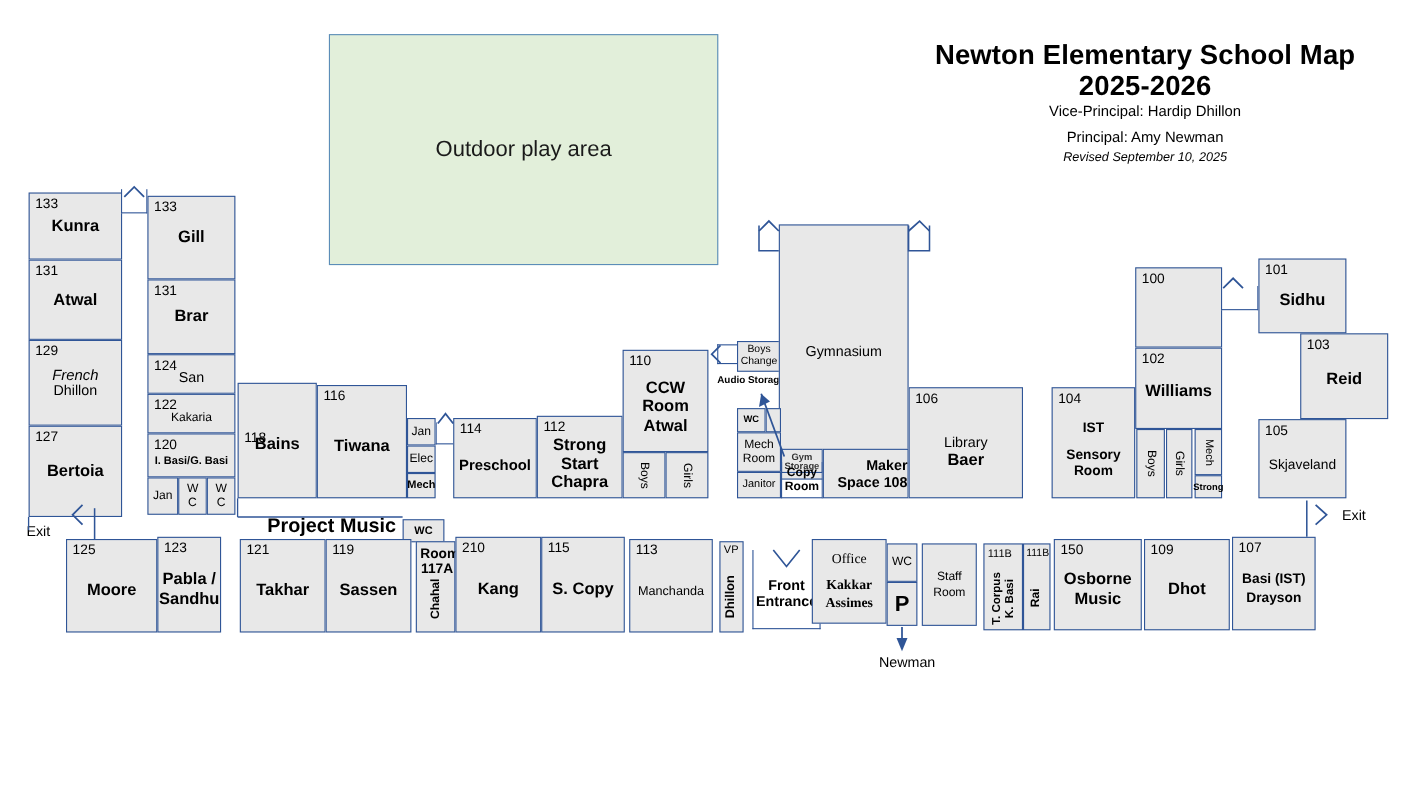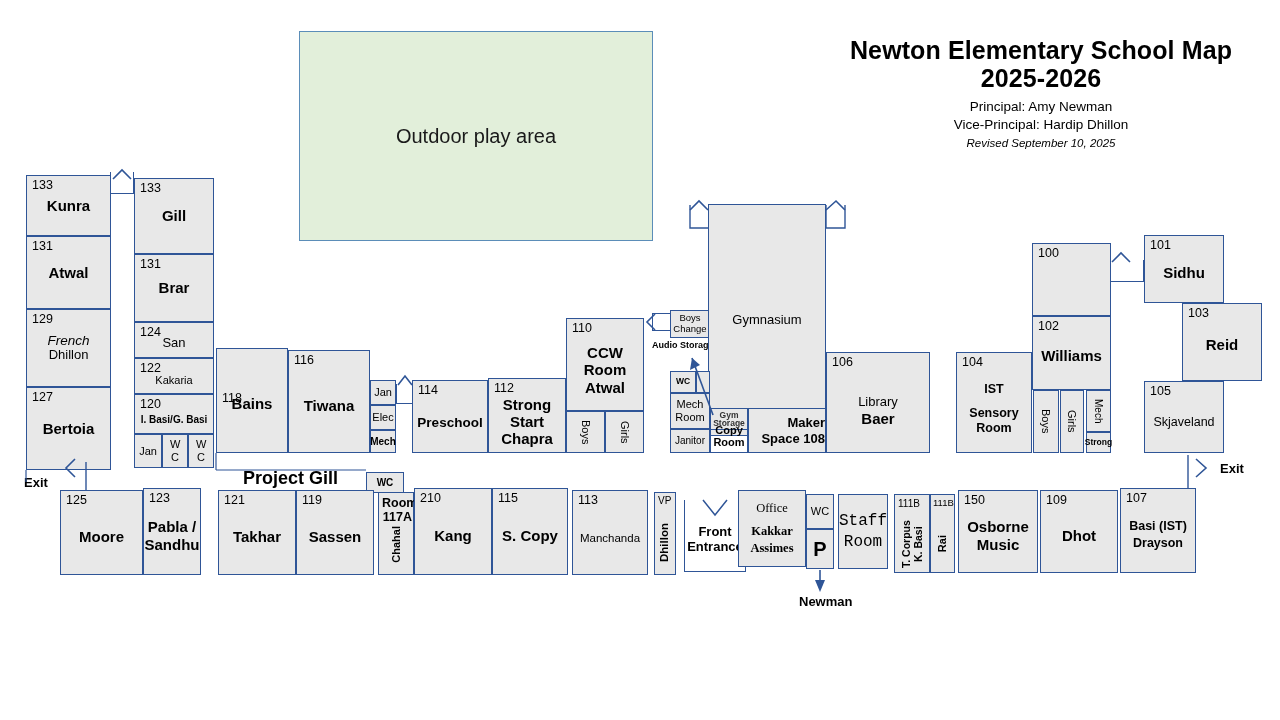--- a/index.html
+++ b/index.html
@@ -37,38 +37,38 @@
     border:1px solid #5b8db8;display:flex;align-items:center;justify-content:center;
     font-size:20px;color:#1a1a1a;
   }
 
   
   #hdr{position:absolute;text-align:center;}
   .h1{font-size:25px;font-weight:bold;line-height:1.12;letter-spacing:.1px;}
   .h2{font-size:13.5px;line-height:1.35;}
   .h3{font-size:11.5px;font-style:italic;line-height:1.3;}
 
-  .freetext{position:absolute;font-size:13px;font-weight:bold;white-space:nowrap;}
+  .freetext{position:absolute;font-size:13px;font-weight:normal;white-space:nowrap;}
   .projlabel{position:absolute;font-size:18px;font-weight:bold;white-space:nowrap;}
   .tiny-ovl{position:absolute;font-size:8.5px;font-weight:bold;white-space:nowrap;color:#333;}
   .audio-lbl{position:absolute;font-size:9px;font-weight:bold;white-space:nowrap;}
 
   .conn{position:absolute;box-sizing:border-box;border:1.5px solid #2f5597;background:#fff;}
   svg.ov{position:absolute;left:0;top:0;width:1280px;height:720px;overflow:visible;pointer-events:none;}
 </style>
 </head>
 <body>
 
 <div id="map">
 
   <div id="hdr" style="left:845px;top:36px;width:392px;">
     <div class="h1">Newton Elementary School Map</div>
     <div class="h1">2025-2026</div>
+    <div class="h2">Vice-Principal: Hardip Dhillon</div>
     <div class="h2" style="margin-top:6px;">Principal: Amy Newman</div>
-    <div class="h2">Vice-Principal: Hardip Dhillon</div>
     <div class="h3" style="margin-top:2px;">Revised September 10, 2025</div>
   </div>
 
   <div class="play" style="left:299px;top:31px;width:354px;height:210px;">
     <span>Outdoor play area</span>
   </div>
 
   <div class="room" style="left:26px;top:175px;width:85px;height:61px;">
     <span class="num">133</span>
     <span class="nm">Kunra</span>
@@ -229,21 +229,21 @@
   </div>
   <div class="room" style="left:1144px;top:303px;width:80px;height:78px;margin-left:38px;">
     <span class="num">103</span>
     <span class="nm" style="margin-top:6px;">Reid</span>
   </div>
   <div class="room" style="left:1144px;top:381px;width:80px;height:72px;">
     <span class="num">105</span>
     <span class="plain" style="margin-top:10px;font-size:12.5px;">Skjaveland</span>
   </div>
 
-  <div class="projlabel" style="left:243px;top:468px;">Project Gill</div>
+  <div class="projlabel" style="left:243px;top:468px;">Project Music</div>
   <div class="room" style="left:366px;top:472px;width:38px;height:21px;">
     <span class="nm xs" style="font-size:10px;">WC</span>
   </div>
 
   <div class="room" style="left:60px;top:490px;width:83px;height:85px;">
     <span class="num">125</span>
     <span class="nm" style="margin-top:8px;">Moore</span>
   </div>
   <div class="room" style="left:143px;top:488px;width:58px;height:87px;">
     <span class="num">123</span>
@@ -287,21 +287,21 @@
     <span class="plain" style="font-size:12.5px;">Office</span>
     <span class="nm sm" style="margin-top:8px;line-height:1.3;">Kakkar Assimes</span>
   </div>
   <div class="room" style="left:806px;top:494px;width:28px;height:35px;">
     <span class="plain sm" style="font-size:11px;">WC</span>
   </div>
   <div class="room" style="left:806px;top:529px;width:28px;height:40px;">
     <span class="nm" style="font-size:20px;">P</span>
   </div>
   <div class="room" style="left:838px;top:494px;width:50px;height:75px;">
-    <span class="plain" style="font-size:16px;line-height:1.3;font-family:Liberation Mono, monospace;">Staff Room</span>
+    <span class="plain" style="font-size:11px;line-height:1.3;">Staff Room</span>
   </div>
   <div class="room" style="left:894px;top:494px;width:36px;height:79px;">
     <span class="num num-tiny" style="left:3px;top:3px;font-size:10px;">111B</span>
     <span class="nm xs vert-flip" style="margin-top:20px;font-size:10.5px;white-space:normal;max-height:52px;">T. Corpus K. Basi</span>
   </div>
   <div class="room" style="left:930px;top:494px;width:25px;height:79px;">
     <span class="num num-tiny" style="left:2px;top:3px;font-size:9.5px;">111B</span>
     <span class="nm xs vert-flip" style="margin-top:20px;font-size:11px;">Rai</span>
   </div>
   <div class="room" style="left:958px;top:490px;width:80px;height:83px;">

